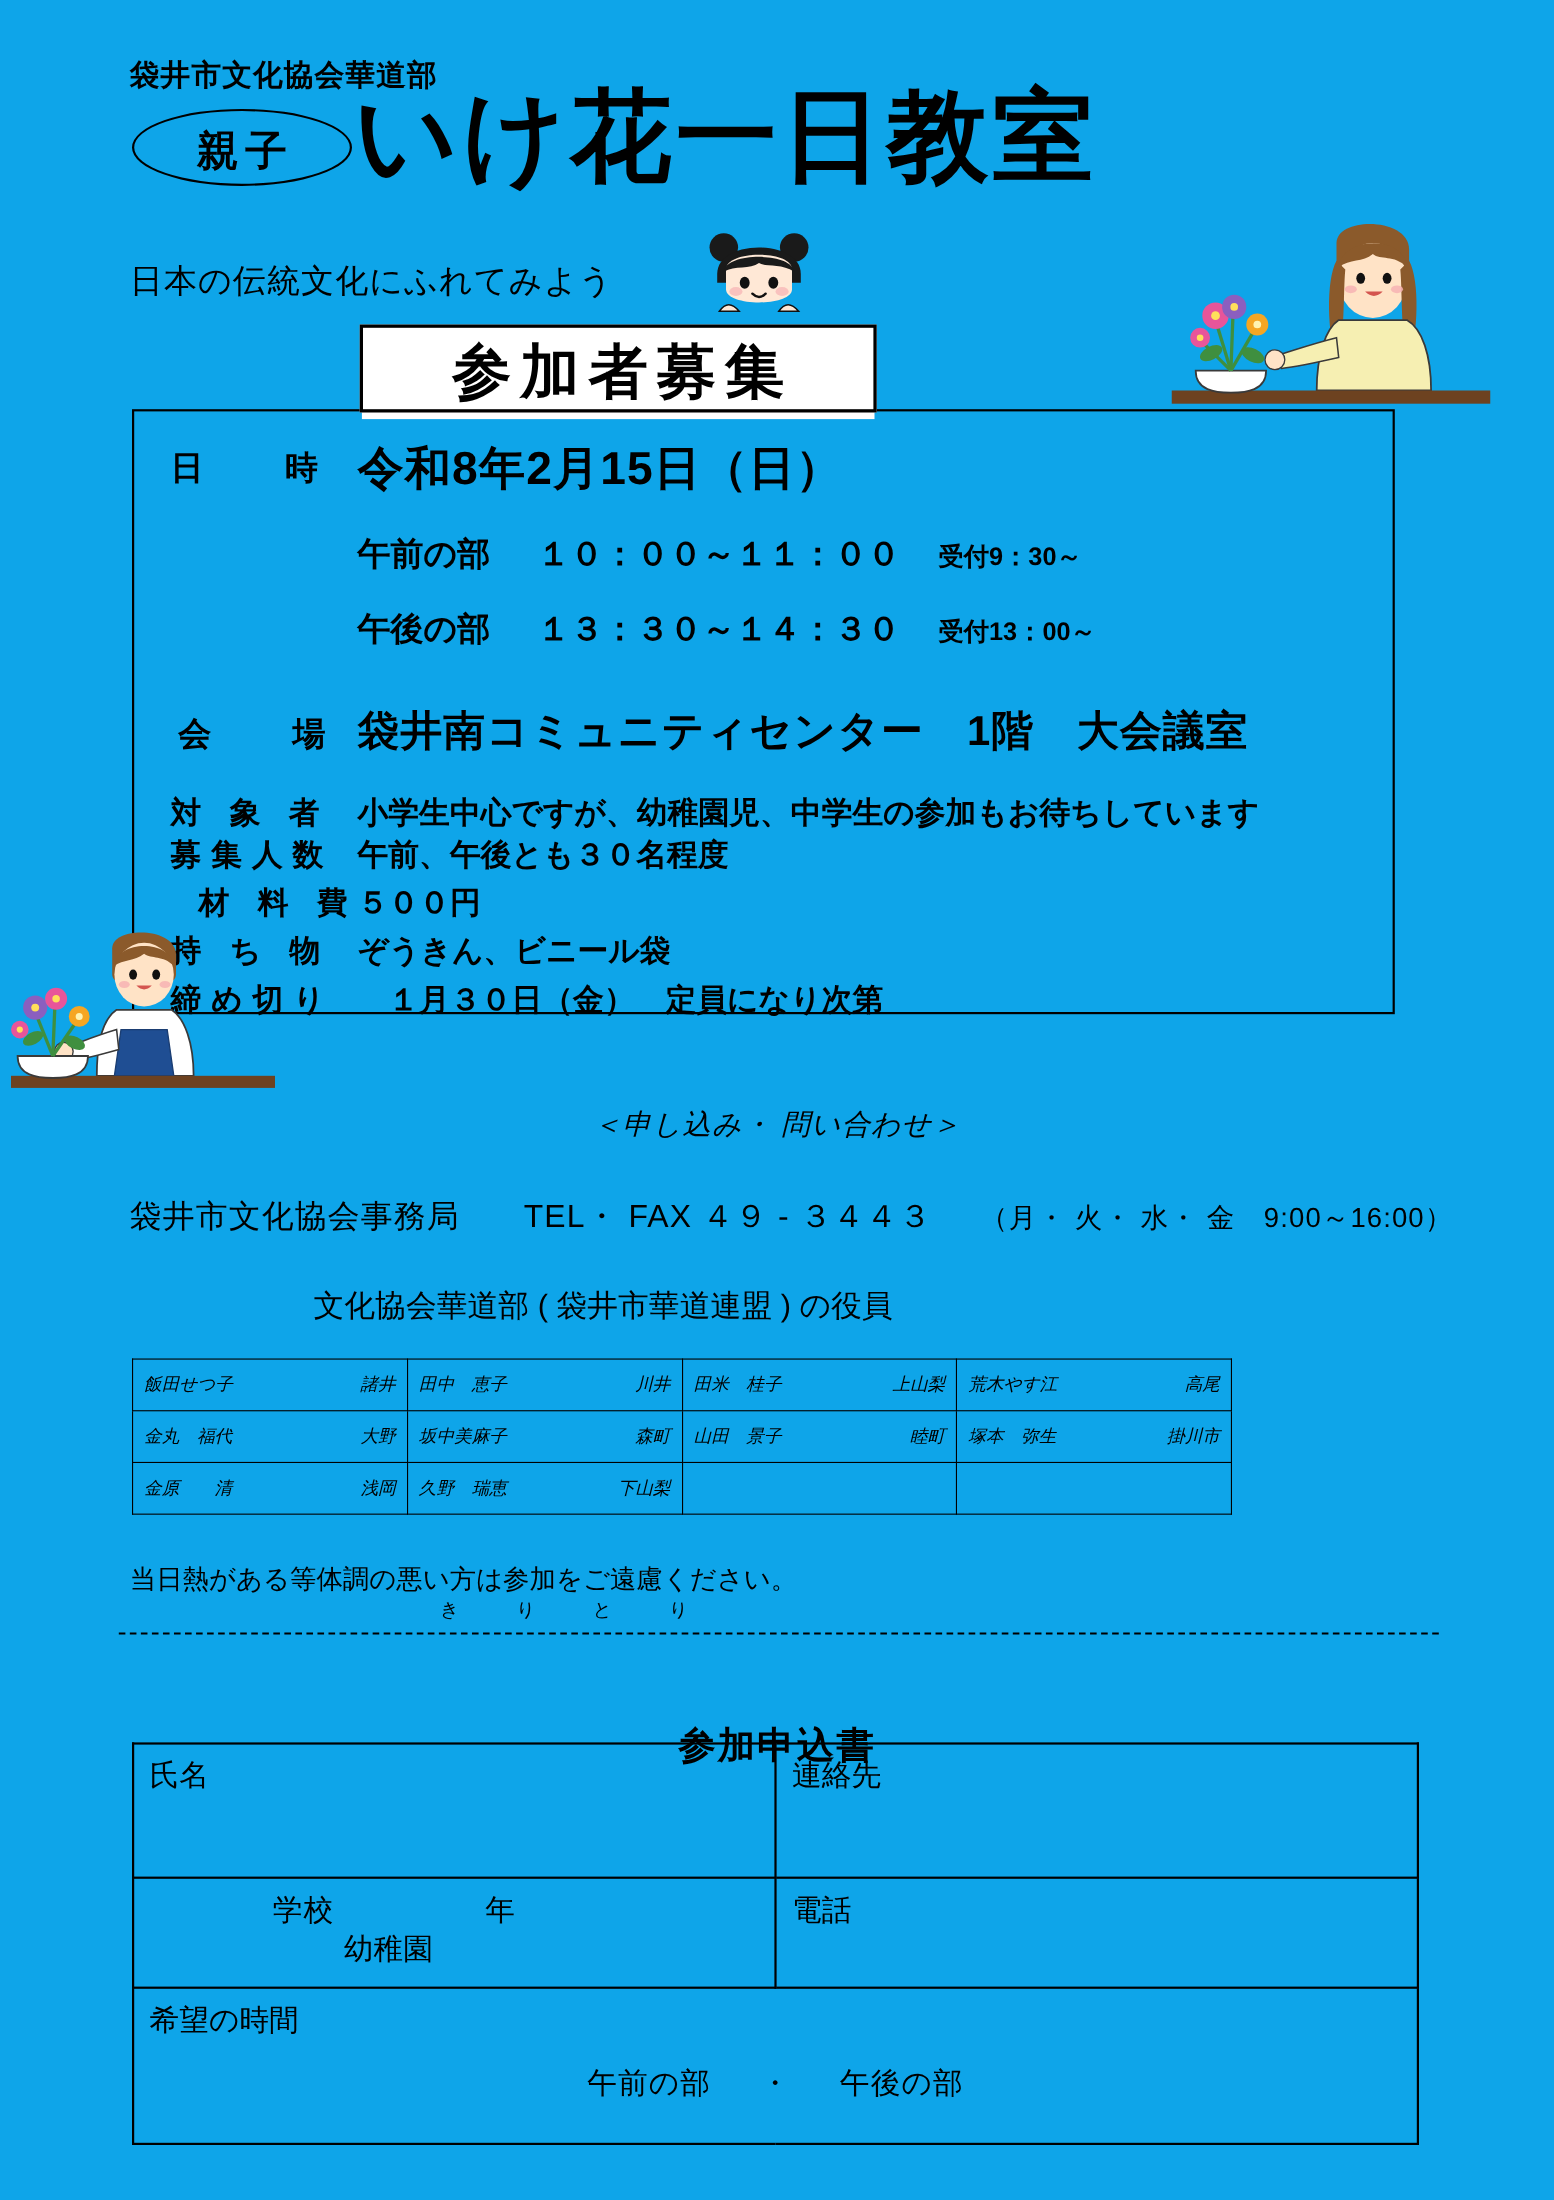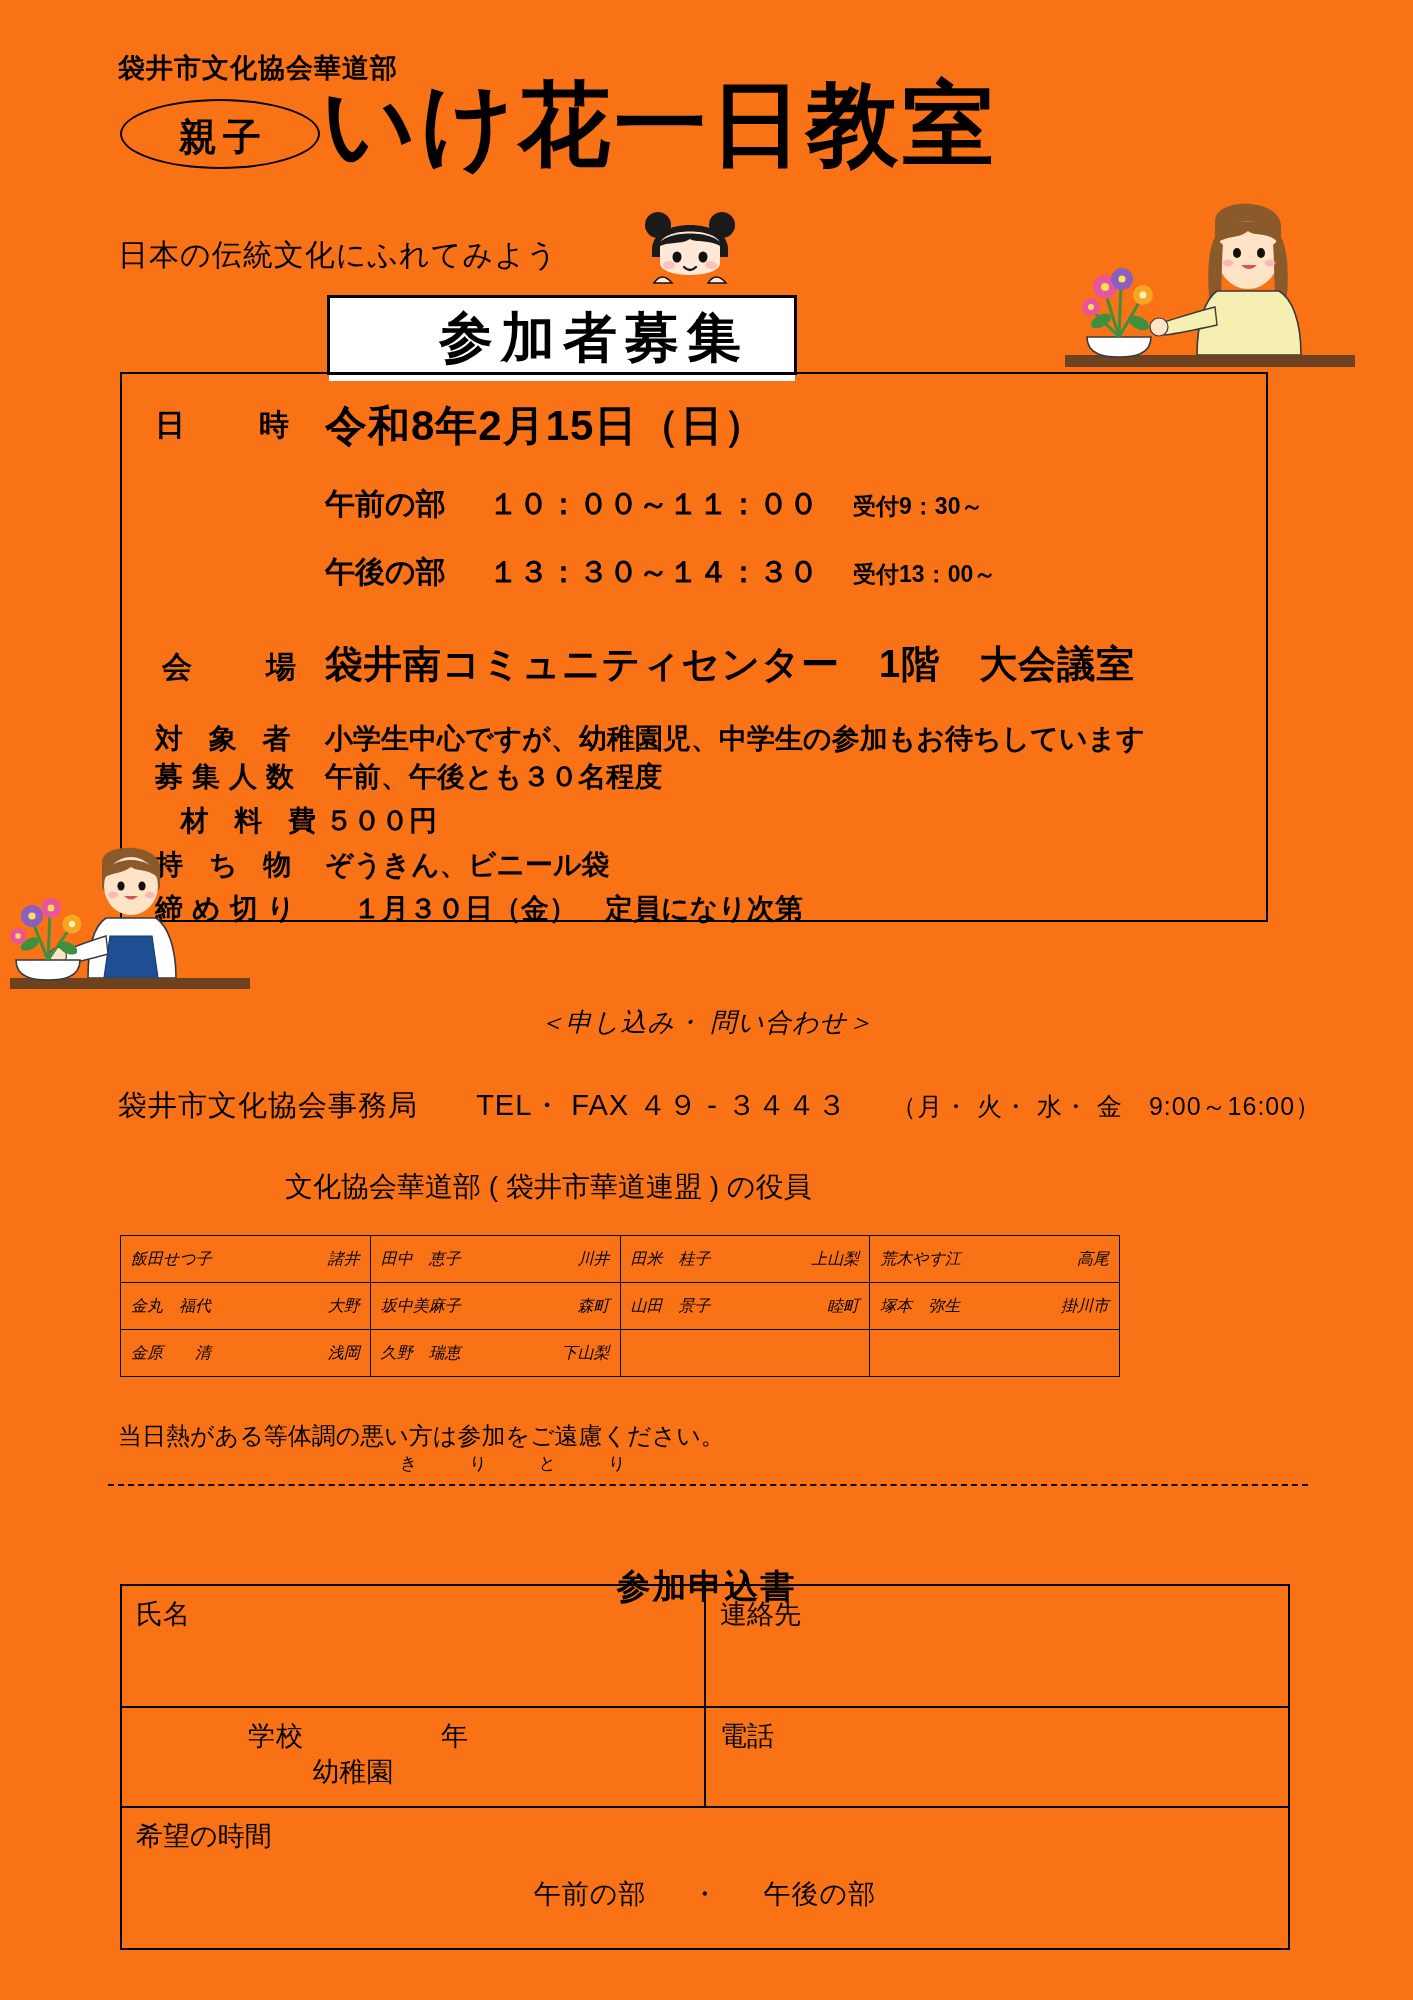--- a/index.html
+++ b/index.html
@@ -8,21 +8,21 @@
     background: #ffffff;
   }
   body {
     font-family: "Liberation Sans", "DejaVu Sans", sans-serif;
     color: #000000;
   }
   #page {
     position: relative;
     width: 1413px;
     height: 2000px;
-    background: #f97316;
+    background: #0ea5e9;
     overflow: hidden;
   }
 
   
   .org-line {
     position: absolute;
     left: 118px;
     top: 50px;
     font-size: 27px;
     font-weight: bold;
@@ -86,21 +86,20 @@
     left: 327px;
     top: 302px;
     width: 470px;
     text-align: center;
     font-size: 54px;
     font-weight: bold;
     letter-spacing: 8px;
     text-indent: 8px;
     z-index: 7;
     white-space: nowrap;
-    padding-left: 28px;
   }
 
   
   .info-frame {
     position: absolute;
     left: 120px;
     top: 372px;
     width: 1148px;
     height: 550px;
     border: 2px solid #000;

